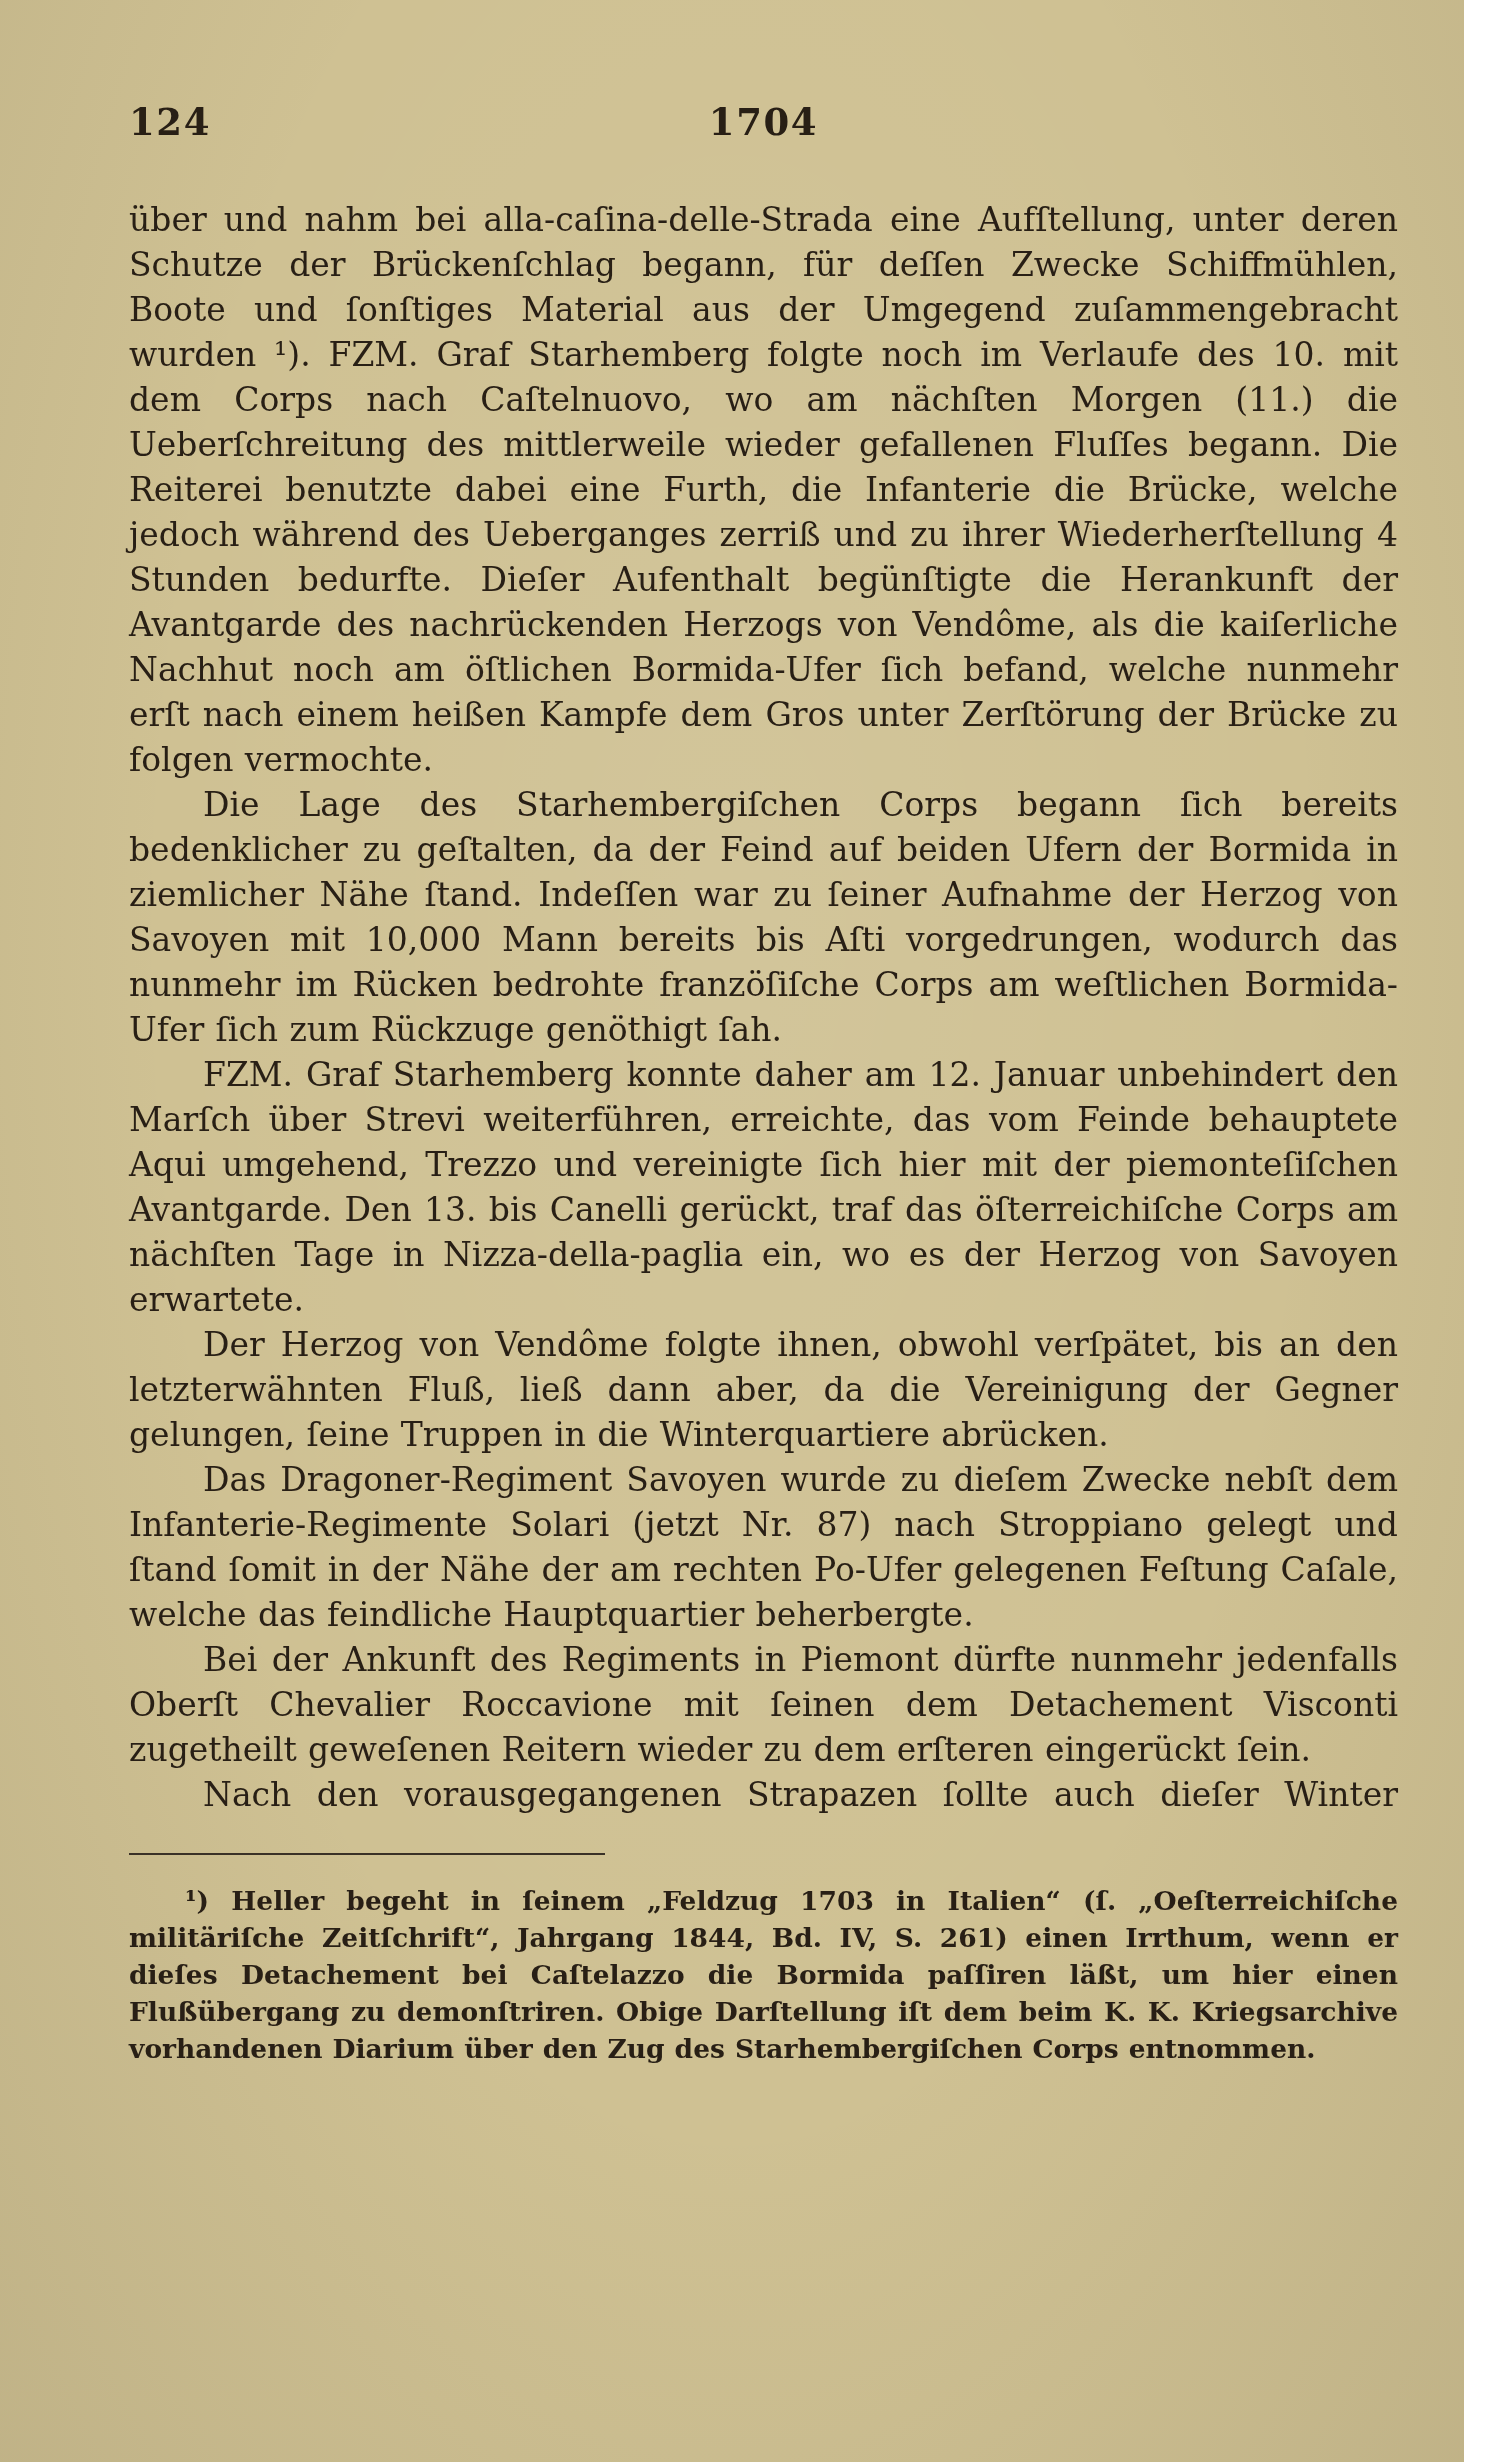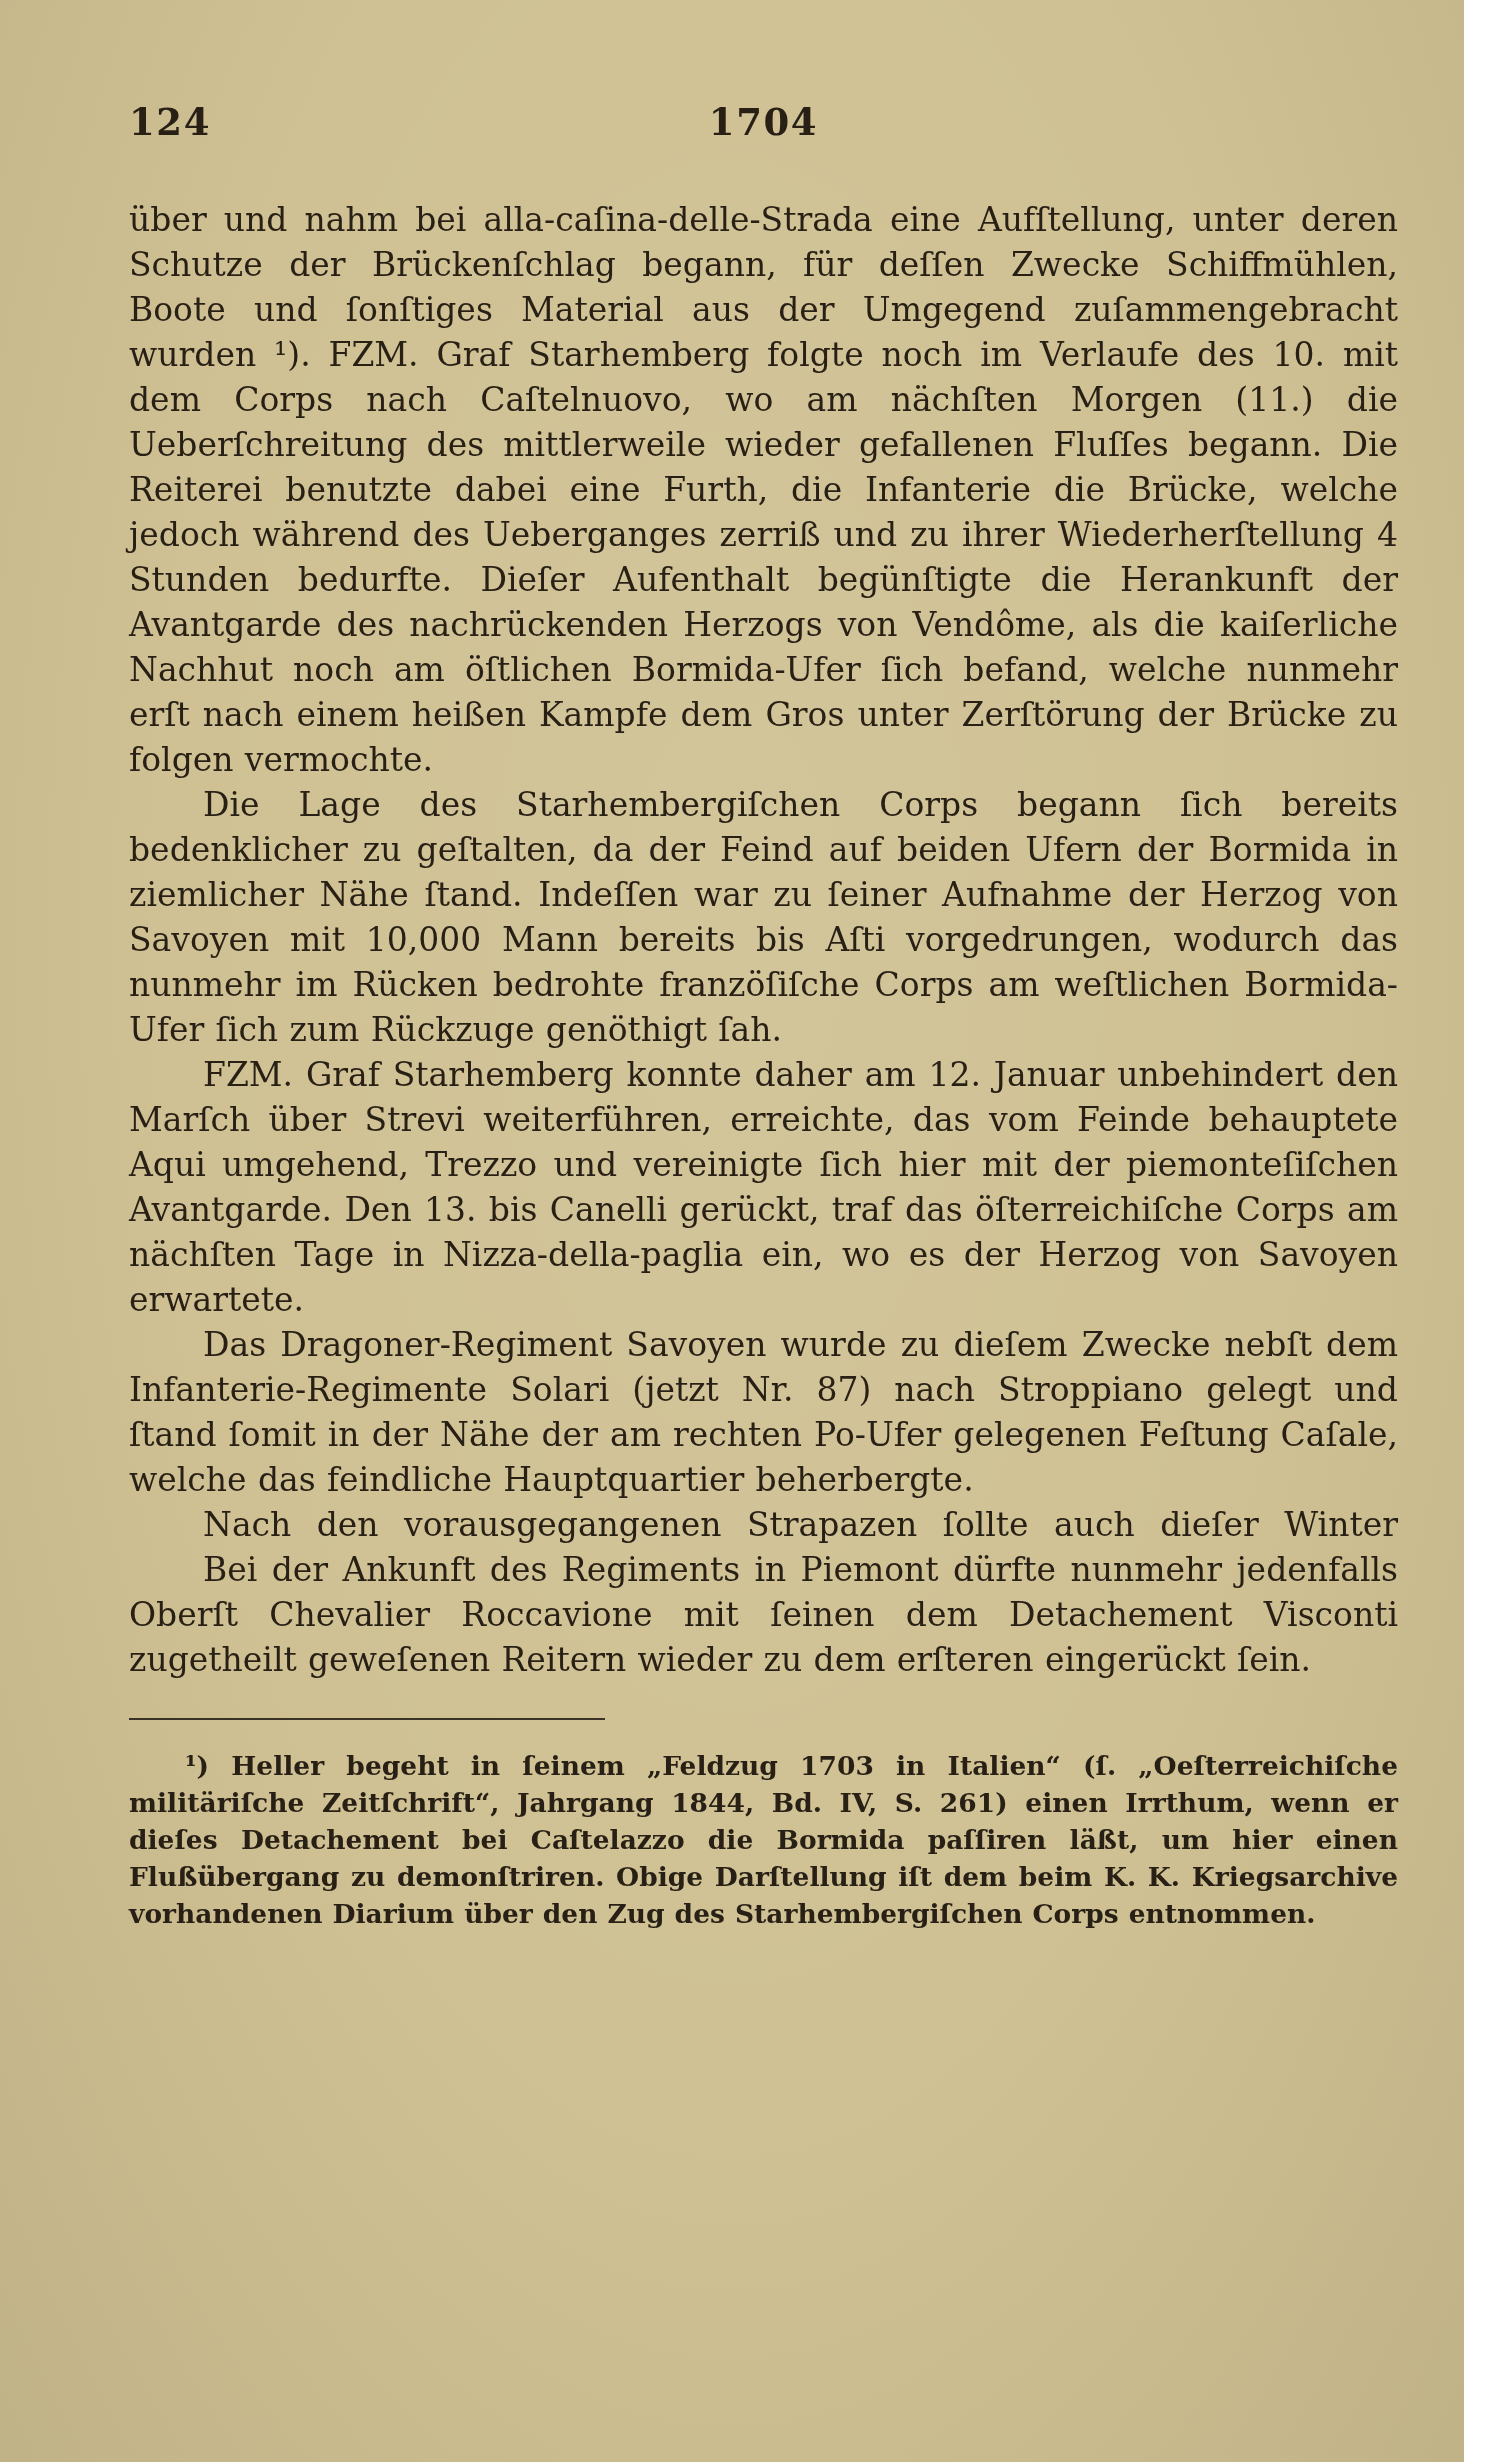--- a/index.html
+++ b/index.html
@@ -84,23 +84,24 @@
 
     <header class="page-header">
       <span class="page-number">124</span>
       <span class="running-head">1704</span>
     </header>
 
     <main class="body-text">
       <p>über und nahm bei alla-caſina-delle-Strada eine Aufſtellung, unter deren Schutze der Brückenſchlag begann, für deſſen Zwecke Schiffmühlen, Boote und ſonſtiges Material aus der Umgegend zuſammengebracht wurden ¹). FZM. Graf Starhemberg folgte noch im Verlaufe des 10. mit dem Corps nach Caſtelnuovo, wo am nächſten Morgen (11.) die Ueberſchreitung des mittlerweile wieder gefallenen Fluſſes begann. Die Reiterei benutzte dabei eine Furth, die Infanterie die Brücke, welche jedoch während des Ueberganges zerriß und zu ihrer Wiederherſtellung 4 Stunden bedurfte. Dieſer Aufenthalt begünſtigte die Herankunft der Avantgarde des nachrückenden Herzogs von Vendôme, als die kaiſerliche Nachhut noch am öſtlichen Bormida-Ufer ſich befand, welche nunmehr erſt nach einem heißen Kampfe dem Gros unter Zerſtörung der Brücke zu folgen vermochte.</p>
       <p class="indent">Die Lage des Starhembergiſchen Corps begann ſich bereits bedenklicher zu geſtalten, da der Feind auf beiden Ufern der Bormida in ziemlicher Nähe ſtand. Indeſſen war zu ſeiner Aufnahme der Herzog von Savoyen mit 10,000 Mann bereits bis Aſti vorgedrungen, wodurch das nunmehr im Rücken bedrohte franzöſiſche Corps am weſtlichen Bormida-Ufer ſich zum Rückzuge genöthigt ſah.</p>
       <p class="indent">FZM. Graf Starhemberg konnte daher am 12. Januar unbehindert den Marſch über Strevi weiterführen, erreichte, das vom Feinde behauptete Aqui umgehend, Trezzo und vereinigte ſich hier mit der piemonteſiſchen Avantgarde. Den 13. bis Canelli gerückt, traf das öſterreichiſche Corps am nächſten Tage in Nizza-della-paglia ein, wo es der Herzog von Savoyen erwartete.</p>
+      <p class="indent">Der Herzog von Vendôme folgte ihnen, obwohl verſpätet, bis an den letzterwähnten Fluß, ließ dann aber, da die Vereinigung der Gegner gelungen, ſeine Truppen in die Winterquartiere abrücken.</p>
       <p class="indent">Das Dragoner-Regiment Savoyen wurde zu dieſem Zwecke nebſt dem Infanterie-Regimente Solari (jetzt Nr. 87) nach Stroppiano gelegt und ſtand ſomit in der Nähe der am rechten Po-Ufer gelegenen Feſtung Caſale, welche das feindliche Hauptquartier beherbergte.</p>
+      <p class="indent">Bei der Ankunft des Regiments in Piemont dürfte nunmehr jedenfalls Oberſt Chevalier Roccavione mit ſeinen dem Detachement Visconti zugetheilt geweſenen Reitern wieder zu dem erſteren eingerückt ſein.</p>
       <p class="indent force-justify">Nach den vorausgegangenen Strapazen ſollte auch dieſer Winter</p>
-      <p class="indent">Bei der Ankunft des Regiments in Piemont dürfte nunmehr jedenfalls Oberſt Chevalier Roccavione mit ſeinen dem Detachement Visconti zugetheilt geweſenen Reitern wieder zu dem erſteren eingerückt ſein.</p>
     </main>
 
     <div class="footnote-rule"></div>
 
     <footer class="footnote">
       <p>¹) Heller begeht in ſeinem „Feldzug 1703 in Italien“ (ſ. „Oeſterreichiſche militäriſche Zeitſchrift“, Jahrgang 1844, Bd. IV, S. 261) einen Irrthum, wenn er dieſes Detachement bei Caſtelazzo die Bormida paſſiren läßt, um hier einen Flußübergang zu demonſtriren. Obige Darſtellung iſt dem beim K. K. Kriegsarchive vorhandenen Diarium über den Zug des Starhembergiſchen Corps entnommen.</p>
     </footer>
 
   </div>
 </div>

